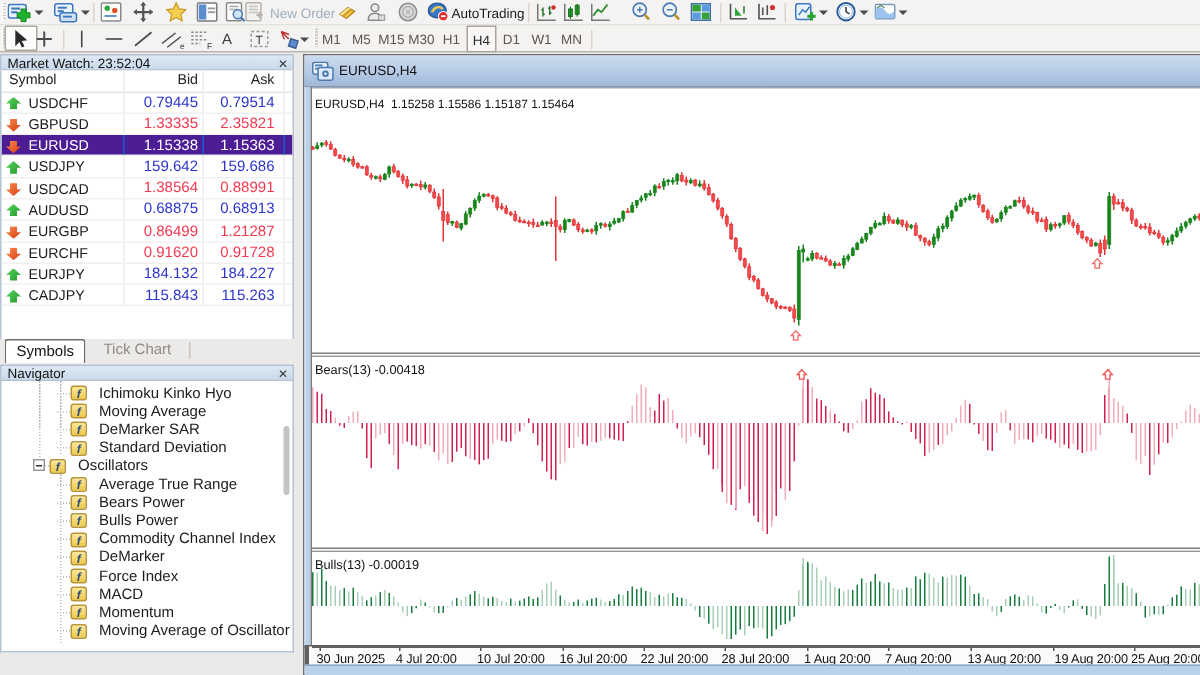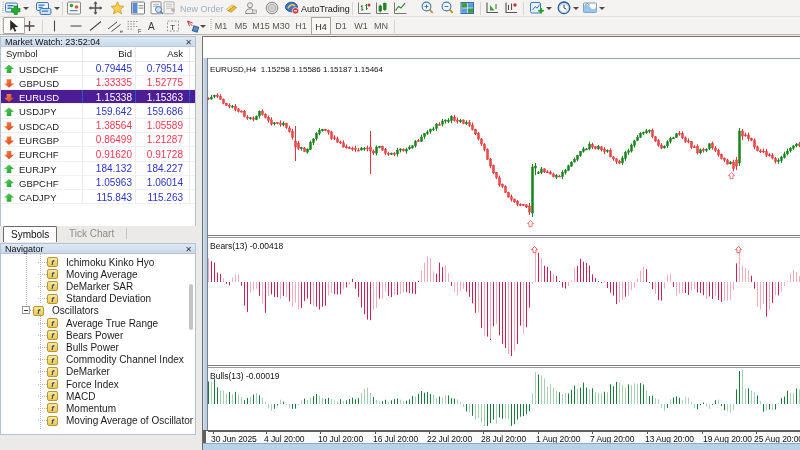--- a/index.html
+++ b/index.html
@@ -269,21 +269,21 @@
         <span class="bid vblue">0.79445</span>
         <span class="ask vblue">0.79514</span>
         <span class="colsep" style="left:81px;"></span>
         <span class="colsep" style="left:134px;"></span>
         <span class="colsep" style="left:188px;"></span>
       </div>
 <div class="mwRow">
         <span class="adn"></span>
         <span class="sym">GBPUSD</span>
         <span class="bid vred">1.33335</span>
-        <span class="ask vred">1.52775</span>
+        <span class="ask vred">2.35821</span>
         <span class="colsep" style="left:81px;"></span>
         <span class="colsep" style="left:134px;"></span>
         <span class="colsep" style="left:188px;"></span>
       </div>
 <div class="mwRow mwSel">
         <span class="adn"></span>
         <span class="sym">EURUSD</span>
         <span class="bid ">1.15338</span>
         <span class="ask ">1.15363</span>
         <span class="colsep" style="left:81px;"></span>
@@ -296,21 +296,30 @@
         <span class="bid vblue">159.642</span>
         <span class="ask vblue">159.686</span>
         <span class="colsep" style="left:81px;"></span>
         <span class="colsep" style="left:134px;"></span>
         <span class="colsep" style="left:188px;"></span>
       </div>
 <div class="mwRow">
         <span class="adn"></span>
         <span class="sym">USDCAD</span>
         <span class="bid vred">1.38564</span>
-        <span class="ask vred">1.05589</span>
+        <span class="ask vred">0.88991</span>
+        <span class="colsep" style="left:81px;"></span>
+        <span class="colsep" style="left:134px;"></span>
+        <span class="colsep" style="left:188px;"></span>
+      </div>
+<div class="mwRow">
+        <span class="aup"></span>
+        <span class="sym">AUDUSD</span>
+        <span class="bid vblue">0.68875</span>
+        <span class="ask vblue">0.68913</span>
         <span class="colsep" style="left:81px;"></span>
         <span class="colsep" style="left:134px;"></span>
         <span class="colsep" style="left:188px;"></span>
       </div>
 <div class="mwRow">
         <span class="adn"></span>
         <span class="sym">EURGBP</span>
         <span class="bid vred">0.86499</span>
         <span class="ask vred">1.21287</span>
         <span class="colsep" style="left:81px;"></span>
@@ -330,29 +339,20 @@
         <span class="aup"></span>
         <span class="sym">EURJPY</span>
         <span class="bid vblue">184.132</span>
         <span class="ask vblue">184.227</span>
         <span class="colsep" style="left:81px;"></span>
         <span class="colsep" style="left:134px;"></span>
         <span class="colsep" style="left:188px;"></span>
       </div>
 <div class="mwRow">
         <span class="aup"></span>
-        <span class="sym">GBPCHF</span>
-        <span class="bid vblue">1.05963</span>
-        <span class="ask vblue">1.06014</span>
-        <span class="colsep" style="left:81px;"></span>
-        <span class="colsep" style="left:134px;"></span>
-        <span class="colsep" style="left:188px;"></span>
-      </div>
-<div class="mwRow">
-        <span class="aup"></span>
         <span class="sym">CADJPY</span>
         <span class="bid vblue">115.843</span>
         <span class="ask vblue">115.263</span>
         <span class="colsep" style="left:81px;"></span>
         <span class="colsep" style="left:134px;"></span>
         <span class="colsep" style="left:188px;"></span>
       </div>
     </div>
   <div id="mwTabs" class="abs">
     <span class="tab tabActive" style="left:3px;">Symbols</span>
@@ -435,20 +435,31 @@
         </div>
 <div style="position:absolute;left:37px;top:166.1px;width:9px;height:1px;background-image:repeating-linear-gradient(90deg,#b8b8b8 0 1px,#fff 1px 2px);"></div>
 <div class="nitem" style="position:absolute;left:0;top:161.1px;width:196px;">
           <span class="ficon" style="left:46px;">f</span>
           <span class="txt" style="left:65px;">Moving Average of Oscillator</span>
         </div>
 <div style="position:absolute;left:188px;top:30px;width:4px;height:46px;background:#c4c4c4;border-radius:2px;"></div>
 </div>
     </div>
   <div id="chartwin" class="abs">
+    <div id="ctitle">
+        <svg class="abs" style="left:5px;top:4px;" width="15" height="13" viewBox="0 0 15 13">
+          <rect x="0.5" y="0.5" width="10" height="8" rx="1.5" fill="#e8f1fb" stroke="#4a7ab0"></rect>
+          <rect x="2" y="2" width="5" height="1.2" fill="#4a7ab0"></rect>
+          <rect x="2" y="4.2" width="3.5" height="1.2" fill="#4a7ab0"></rect>
+          <rect x="4" y="4" width="10" height="8.5" rx="1.5" fill="#dce9f8" stroke="#4a7ab0"></rect>
+          <circle cx="9" cy="8.2" r="2.2" fill="#4a7ab0"></circle>
+          <circle cx="9" cy="8.2" r="0.8" fill="#fff"></circle>
+        </svg>
+        <span class="abs" style="left:23px;top:5px;font-size:9px;">EURUSD,H4</span>
+      </div>
     <div id="xaxis">
         <span class="abs" style="left:0;top:-1px;width:3px;height:14px;background:#606060;"></span>
 <span class="abs" style="left:3px;top:-1px;width:2px;height:14px;background:#fbfbfb;"></span>
 <span class="xlab" style="left:8px;">30 Jun 2025</span>
 <span class="abs" style="left:10px;top:0px;width:1px;height:2px;background:#555;"></span>
 <span class="xlab" style="left:61px;">4 Jul 20:00</span>
 <span class="abs" style="left:63px;top:0px;width:1px;height:2px;background:#555;"></span>
 <span class="xlab" style="left:115px;">10 Jul 20:00</span>
 <span class="abs" style="left:117px;top:0px;width:1px;height:2px;background:#555;"></span>
 <span class="xlab" style="left:170px;">16 Jul 20:00</span>

